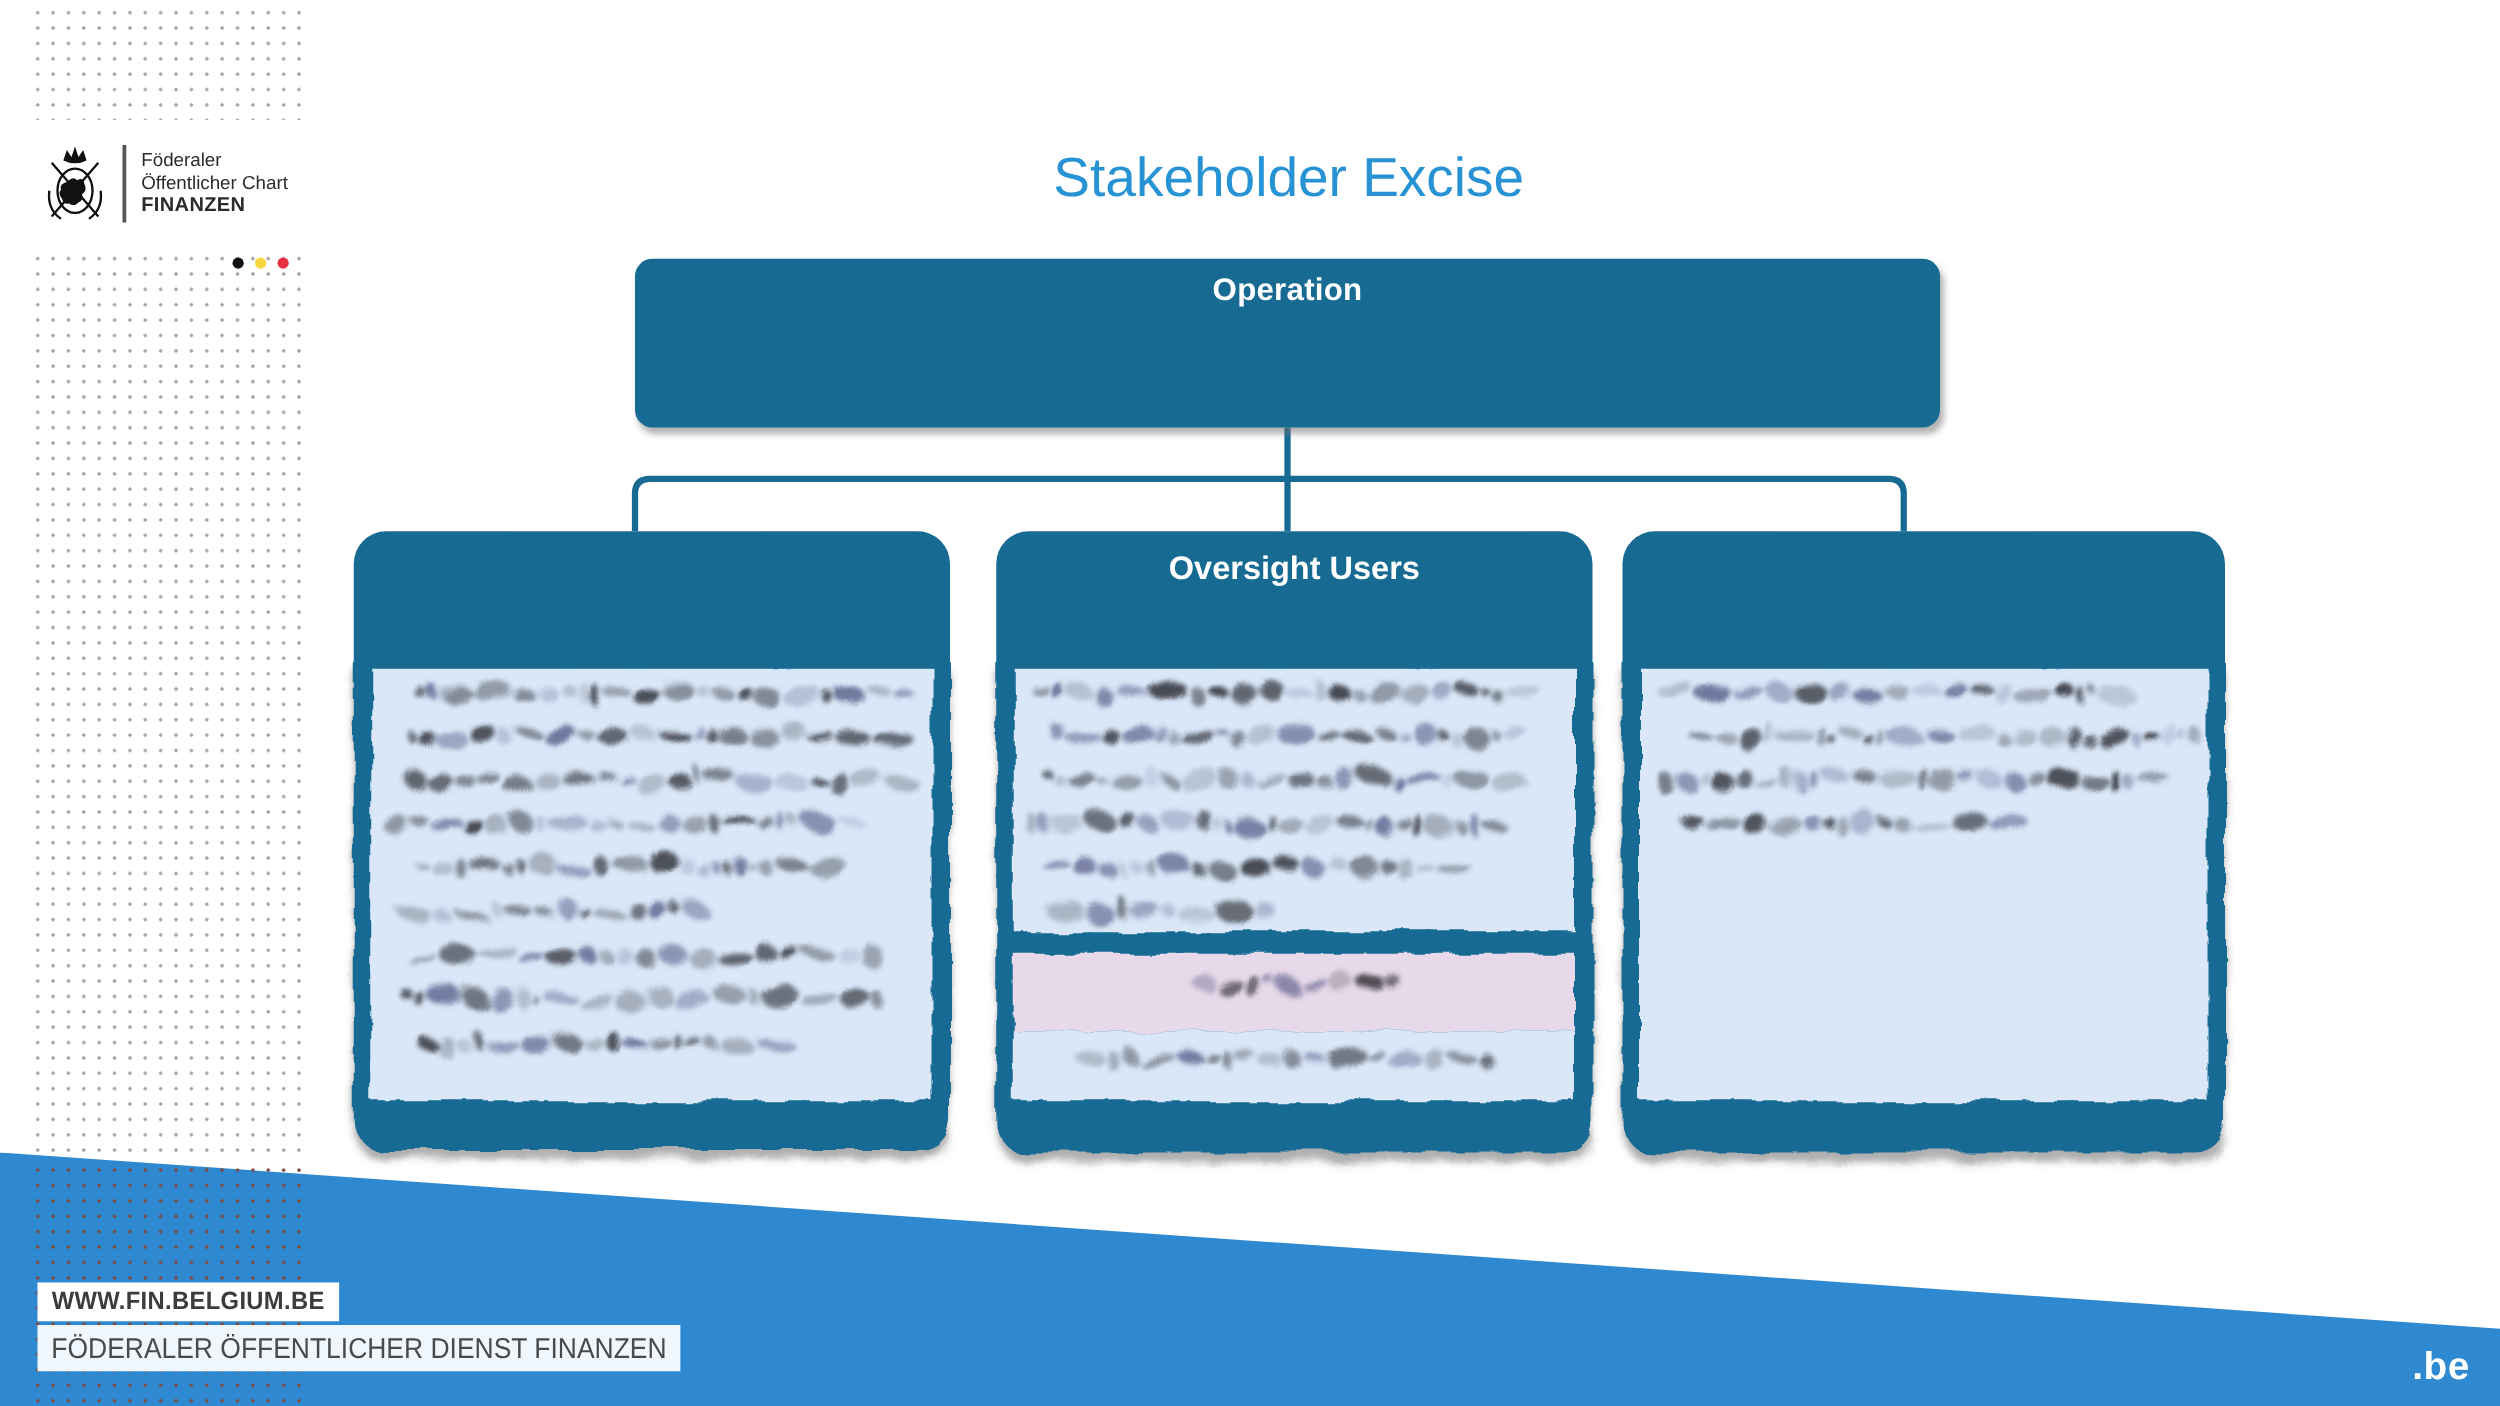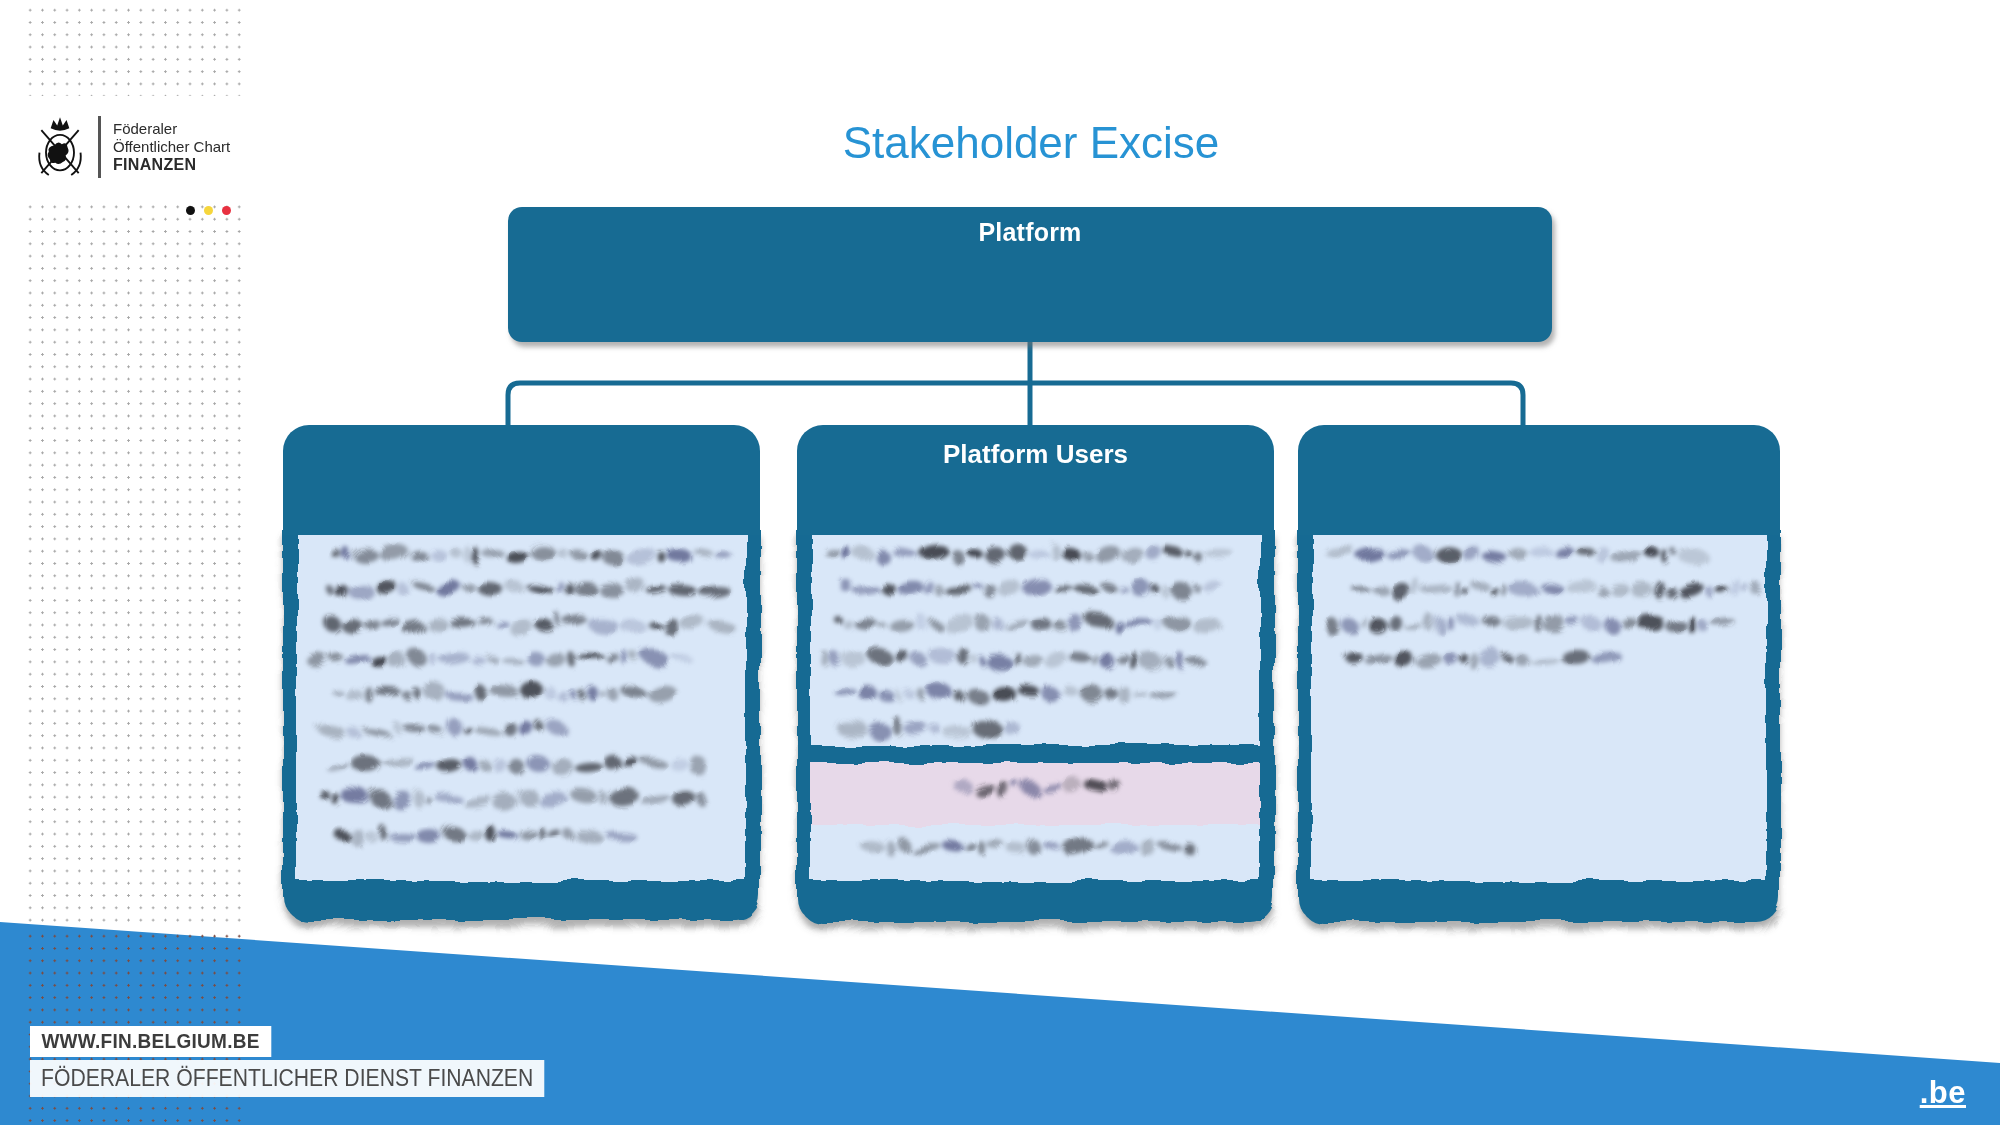--- a/index.html
+++ b/index.html
@@ -105,22 +105,22 @@
     position:absolute;left:30px;top:1026px;z-index:7;background:#ffffff;
     padding:4px 12px;font-size:20px;font-weight:bold;color:#3c3c3c;
     letter-spacing:0.3px;transform:scaleX(0.95);transform-origin:left;white-space:nowrap;
   }
   .footer-lbl2{
     position:absolute;left:30px;top:1060px;z-index:7;background:rgba(255,255,255,0.93);
     padding:5px 12px;font-size:23px;color:#4a4a4a;
     transform:scaleX(0.92);transform-origin:left;white-space:nowrap;
   }
   .be-logo{
-    position:absolute;right:34px;top:1075px;z-index:7;color:#fff;
-    font-weight:bold;font-size:31px;letter-spacing:0.5px;text-decoration:underline;
+    position:absolute;right:24px;top:1075px;z-index:7;color:#fff;
+    font-weight:bold;font-size:31px;letter-spacing:0.5px;
   }
 </style>
 </head>
 <body>
 
 <svg width="0" height="0" style="position:absolute">
   <defs>
     <filter id="rough" x="-5%" y="-5%" width="110%" height="110%">
       <feTurbulence type="fractalNoise" baseFrequency="0.03" numOctaves="3" result="n"></feTurbulence>
       <feDisplacementMap in="SourceGraphic" in2="n" scale="9"></feDisplacementMap>
@@ -159,21 +159,21 @@
 </div>
 
 <div class="slide-title">Stakeholder Excise</div>
 
 <svg class="connector-svg" width="2000" height="1125" viewBox="0 0 2000 1125">
   <path d="M1030 342 V 425" stroke="#176b93" stroke-width="5" fill="none"></path>
   <path d="M508 425 V 395 Q508 383 520 383 H 1511 Q1523 383 1523 395 V 425" stroke="#176b93" stroke-width="5" fill="none"></path>
 </svg>
 
 <div class="root-box">
-  <div class="root-title">Platform</div>
+  <div class="root-title">Operation</div>
 </div>
 
 <div class="group" style="left:283px;top:425px;width:477px;height:495px;">
   <div class="group-body">
     <div class="panel main">
         <div class="scrib" style="width: 86%; margin-left: 7.91392%;">
           <span style="width: 8.95506px; height: 8.31186px; opacity: 0.56; background: rgb(23, 23, 29); border-radius: 37.7165% 34.9094%; transform: translateY(1px) rotate(12deg);"></span>
           <span style="width: 7.38033px; height: 12.1564px; opacity: 0.75; background: rgb(74, 79, 125); border-radius: 49.1851% 67.2236%; transform: translateY(0px) rotate(14deg);"></span>
           <span style="width: 24.5523px; height: 13.1649px; opacity: 0.44; background: rgb(23, 23, 29); border-radius: 36.0833% 62.2517%; transform: translateY(2px) rotate(-14deg);"></span>
           <span style="width: 30.0459px; height: 16.174px; opacity: 0.36; background: rgb(23, 23, 29); border-radius: 46.3214% 53.0008%; transform: translateY(-1px) rotate(-10deg);"></span>
@@ -515,21 +515,21 @@
           <span style="width: 27.549px; height: 14.7639px; opacity: 0.53; background: rgb(23, 23, 29); border-radius: 47.6819% 33.1421%; transform: translateY(0px) rotate(-13deg);"></span>
           <span style="width: 14.7503px; height: 6.49625px; opacity: 0.39; background: rgb(23, 23, 29); border-radius: 69.5157% 60.2239%; transform: translateY(-2px) rotate(-12deg);"></span>
           <span style="width: 27.3908px; height: 13.1274px; opacity: 0.38; background: rgb(74, 79, 125); border-radius: 61.6612% 60.5774%; transform: translateY(1px) rotate(-7deg);"></span>
           <span style="width: 15.0664px; height: 16.729px; opacity: 0.24; background: rgb(23, 23, 29); border-radius: 41.6775% 38.519%; transform: translateY(0px) rotate(-9deg);"></span>
           <span style="width: 26.8691px; height: 8.49179px; opacity: 0.4; background: rgb(23, 23, 29); border-radius: 54.6287% 65.1558%; transform: translateY(0px) rotate(11deg);"></span>
           <span style="width: 9.5055px; height: 10.9126px; opacity: 0.56; background: rgb(23, 23, 29); border-radius: 34.7134% 38.0851%; transform: translateY(3px) rotate(8deg);"></span>
         </div>
       </div>
   </div>
   <div class="group-head">
-    <div class="group-title">Platform Users</div>
+    <div class="group-title">Oversight Users</div>
   </div>
 </div>
 
 <div class="group" style="left:1298px;top:425px;width:482px;height:497px;">
   <div class="group-body">
     <div class="panel main">
         <div class="scrib" style="width: 84%; margin-left: 2.76828%;">
           <span style="width: 29.4358px; height: 10.4154px; opacity: 0.19; background: rgb(23, 23, 29); border-radius: 30.2326% 47.507%; transform: translateY(-3px) rotate(-8deg);"></span>
           <span style="width: 28.3994px; height: 10.8807px; opacity: 0.74; background: rgb(74, 79, 125); border-radius: 56.1141% 69.5484%; transform: translateY(0px) rotate(-11deg);"></span>
           <span style="width: 25.5165px; height: 9.37797px; opacity: 0.5; background: rgb(74, 79, 125); border-radius: 49.7391% 61.5494%; transform: translateY(1px) rotate(-5deg);"></span>

